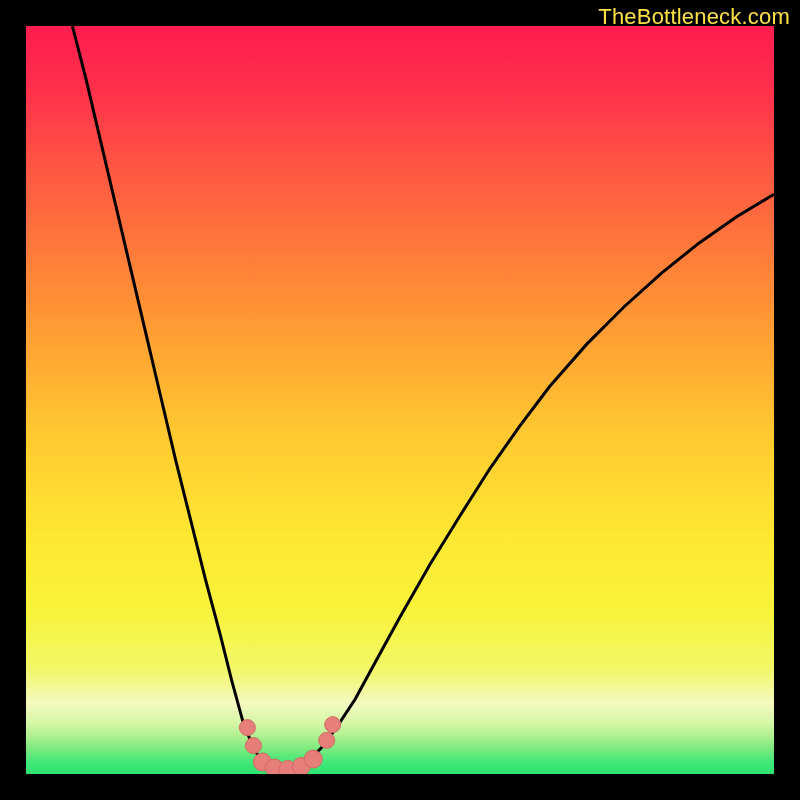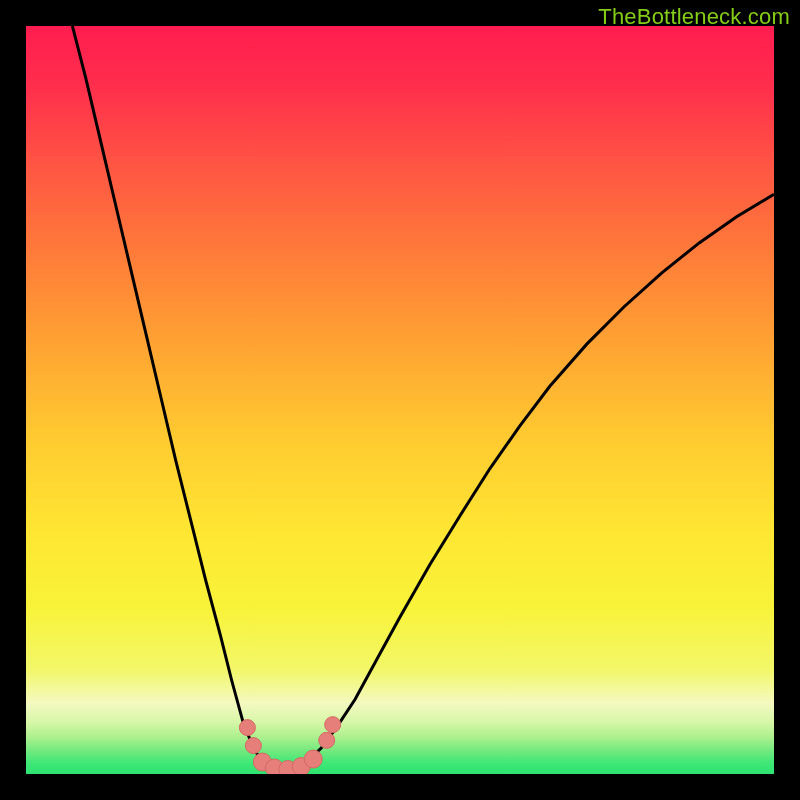--- a/index.html
+++ b/index.html
@@ -18,21 +18,21 @@
     height: 748px;
     background: #000;
   }
   .watermark {
     position: absolute;
     top: 4px;
     right: 10px;
     font-family: Arial, Helvetica, sans-serif;
     font-size: 22px;
     font-weight: 500;
-    color: #84cc16;
+    color: #fde047;
     letter-spacing: 0.2px;
     z-index: 30;
   }
   svg {
     display: block;
   }
 </style>
 </head>
 <body>
 

